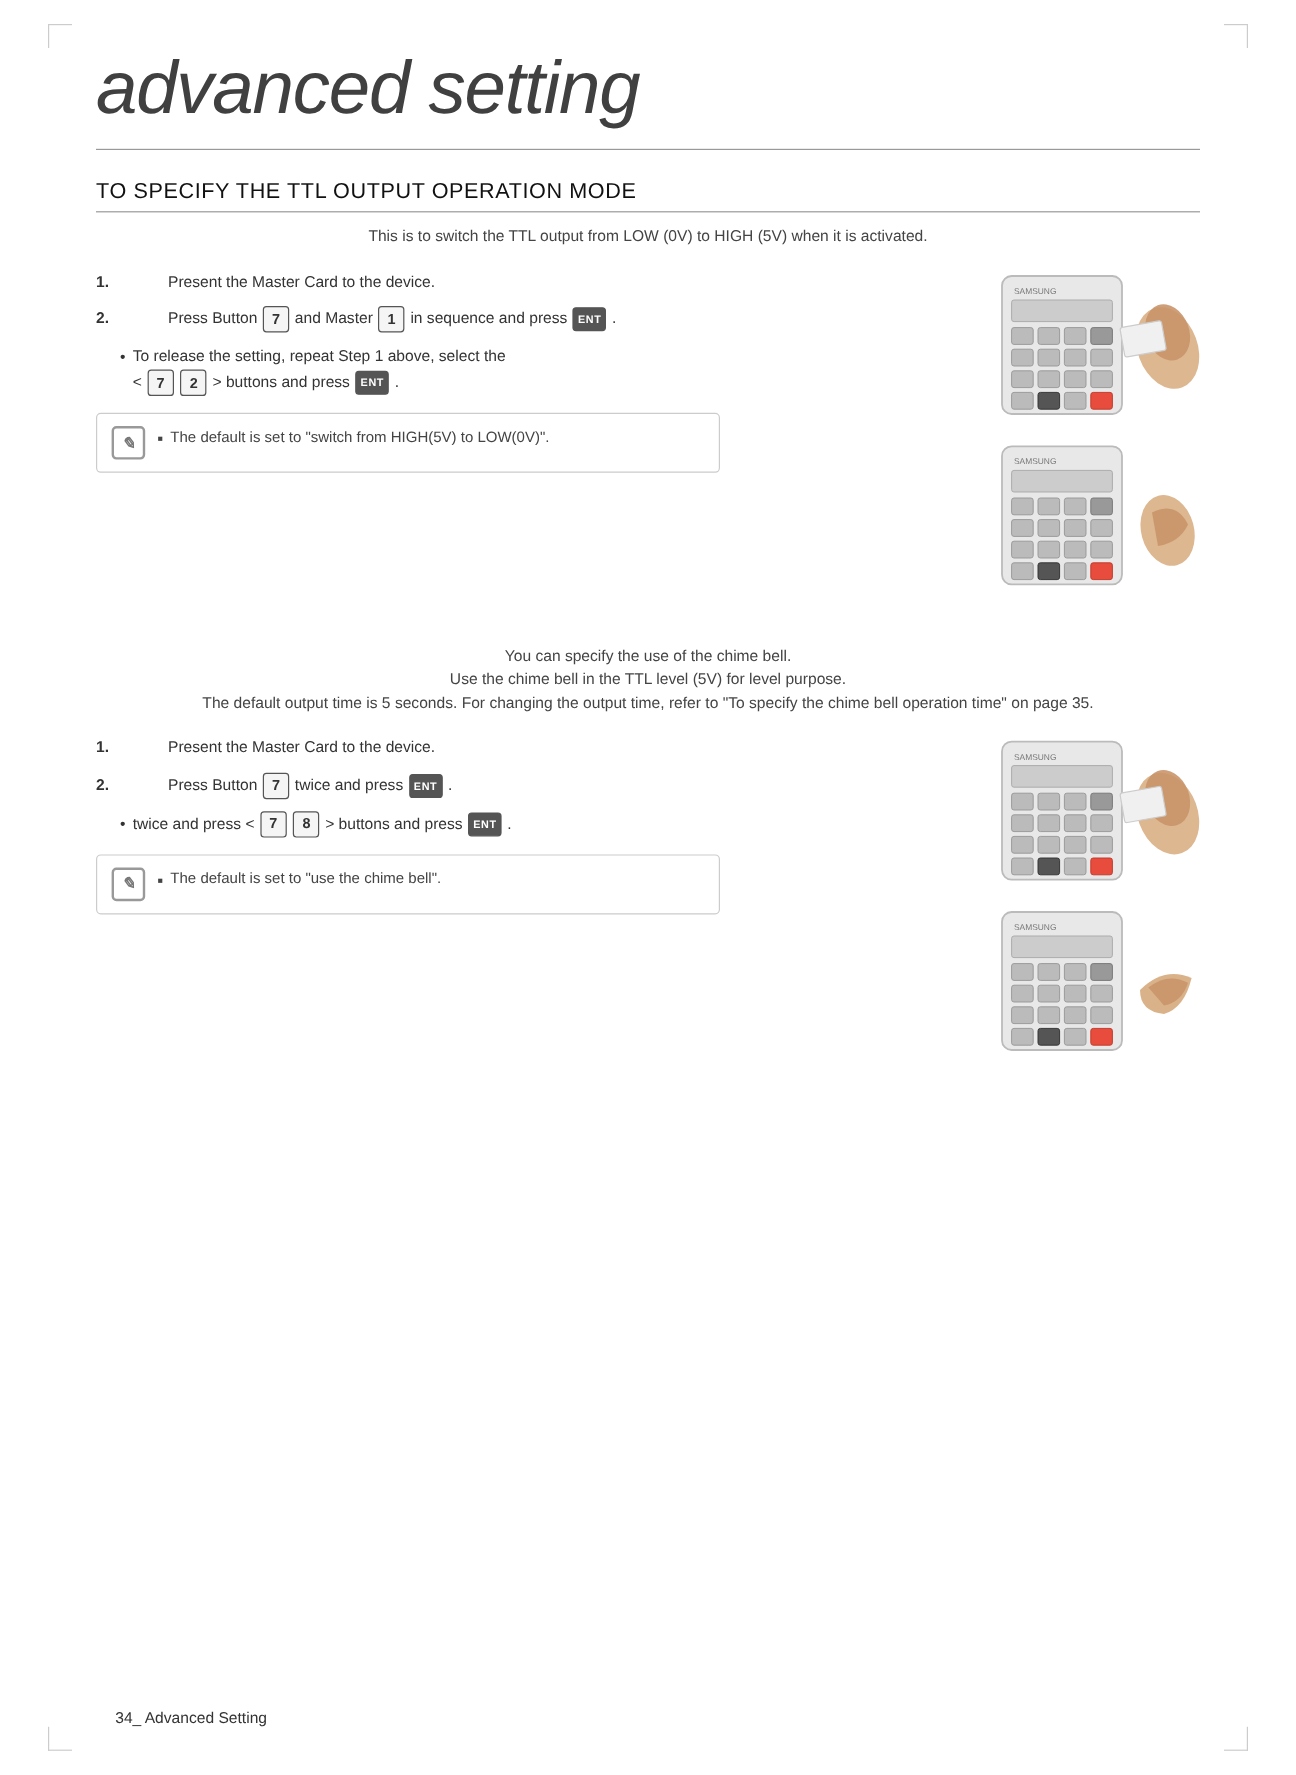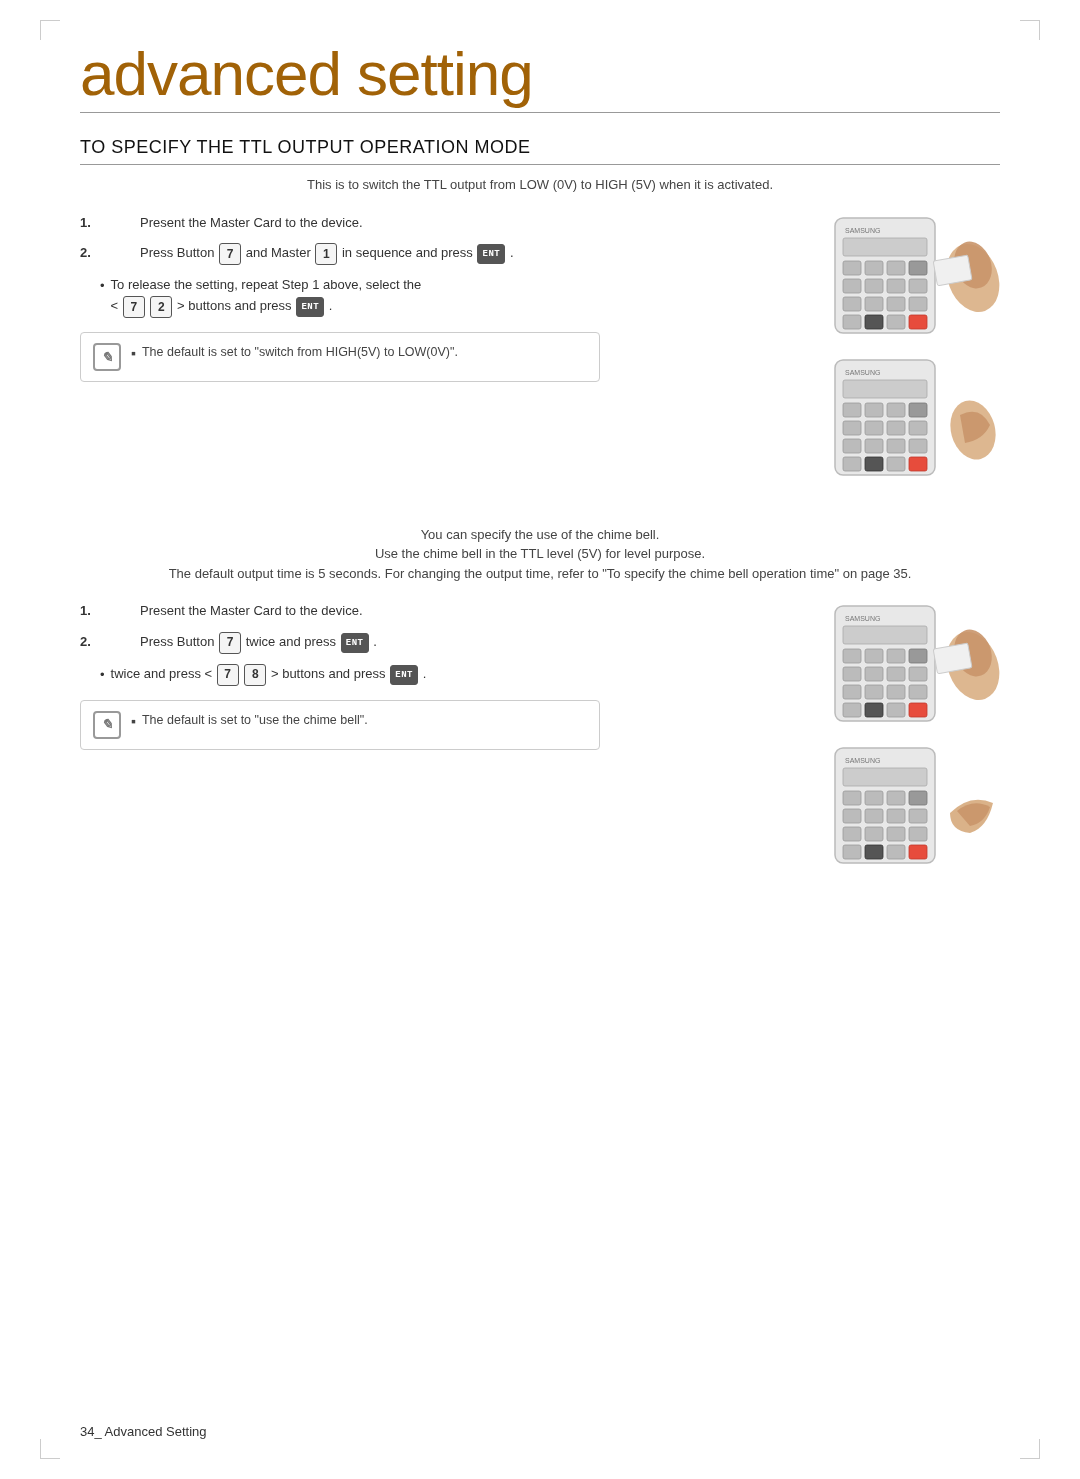--- a/index.html
+++ b/index.html
@@ -29,24 +29,25 @@
     }
     .corner-mark.tl { top: 20px; left: 40px; border-width: 1px 0 0 1px; }
     .corner-mark.tr { top: 20px; right: 40px; border-width: 1px 1px 0 0; }
     .corner-mark.bl { bottom: 20px; left: 40px; border-width: 0 0 1px 1px; }
     .corner-mark.br { bottom: 20px; right: 40px; border-width: 0 1px 1px 0; }
 
     
     .page-title {
       font-size: 62px;
       font-weight: 200;
-      color: #a16207;
+      color: #404040;
       letter-spacing: -1px;
-      margin-bottom: 4px;
+      margin-bottom: 16px;
       line-height: 1.1;
+      font-style: italic;
     }
 
     .title-divider {
       border: none;
       border-top: 1px solid #999;
       margin-bottom: 0;
     }
 
     
     .section-heading {
@@ -139,21 +140,20 @@
       border: 1.5px solid #555;
       border-radius: 3px;
       font-size: 9px;
       font-weight: 700;
       background: #555;
       color: #fff;
       vertical-align: middle;
       margin: 0 1px;
       padding: 0 3px;
       letter-spacing: 0.5px;
-      font-family: Liberation Mono, monospace;
     }
 
     
     .note-box {
       display: flex;
       align-items: flex-start;
       margin-top: 14px;
       margin-left: 0;
       padding: 10px 12px;
       background: #fff;
@@ -207,21 +207,21 @@
 
     .device-img svg {
       width: 100%;
       height: 100%;
     }
 
     
     .page-footer {
       position: absolute;
       bottom: 40px;
-      left: 80px;
+      left: 96px;
       right: 80px;
       display: flex;
       align-items: center;
       justify-content: flex-start;
     }
 
     .page-footer-text {
       font-size: 13px;
       color: #333;
     }

